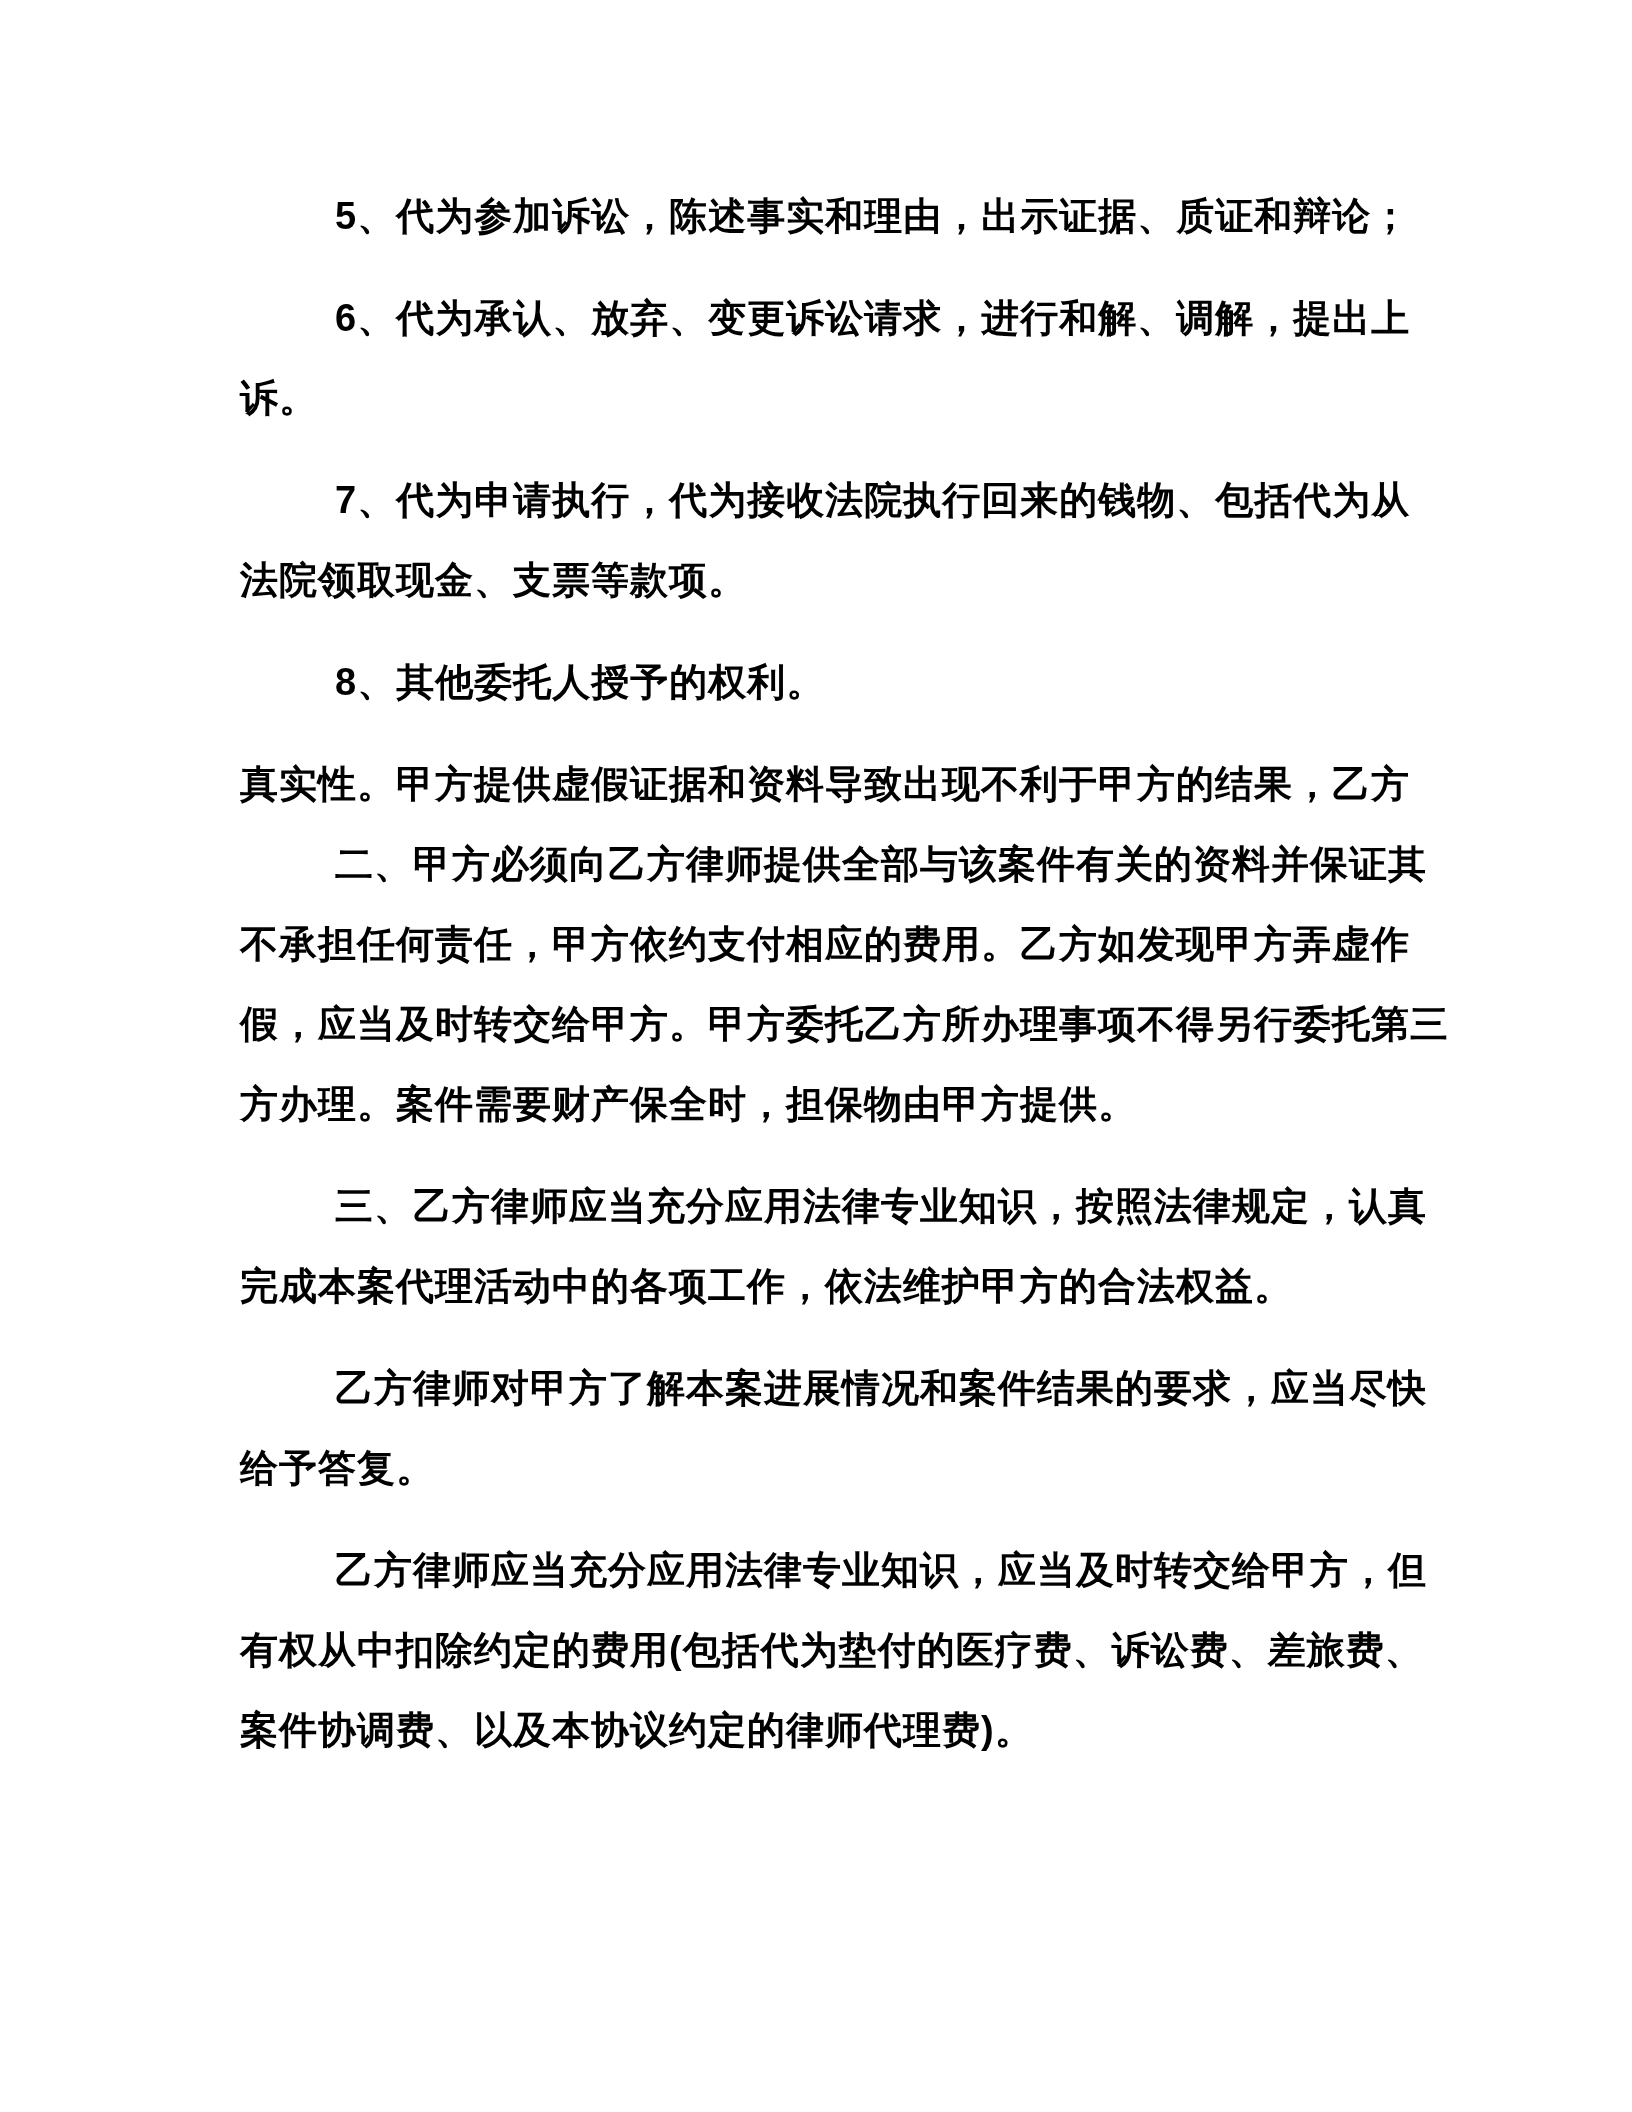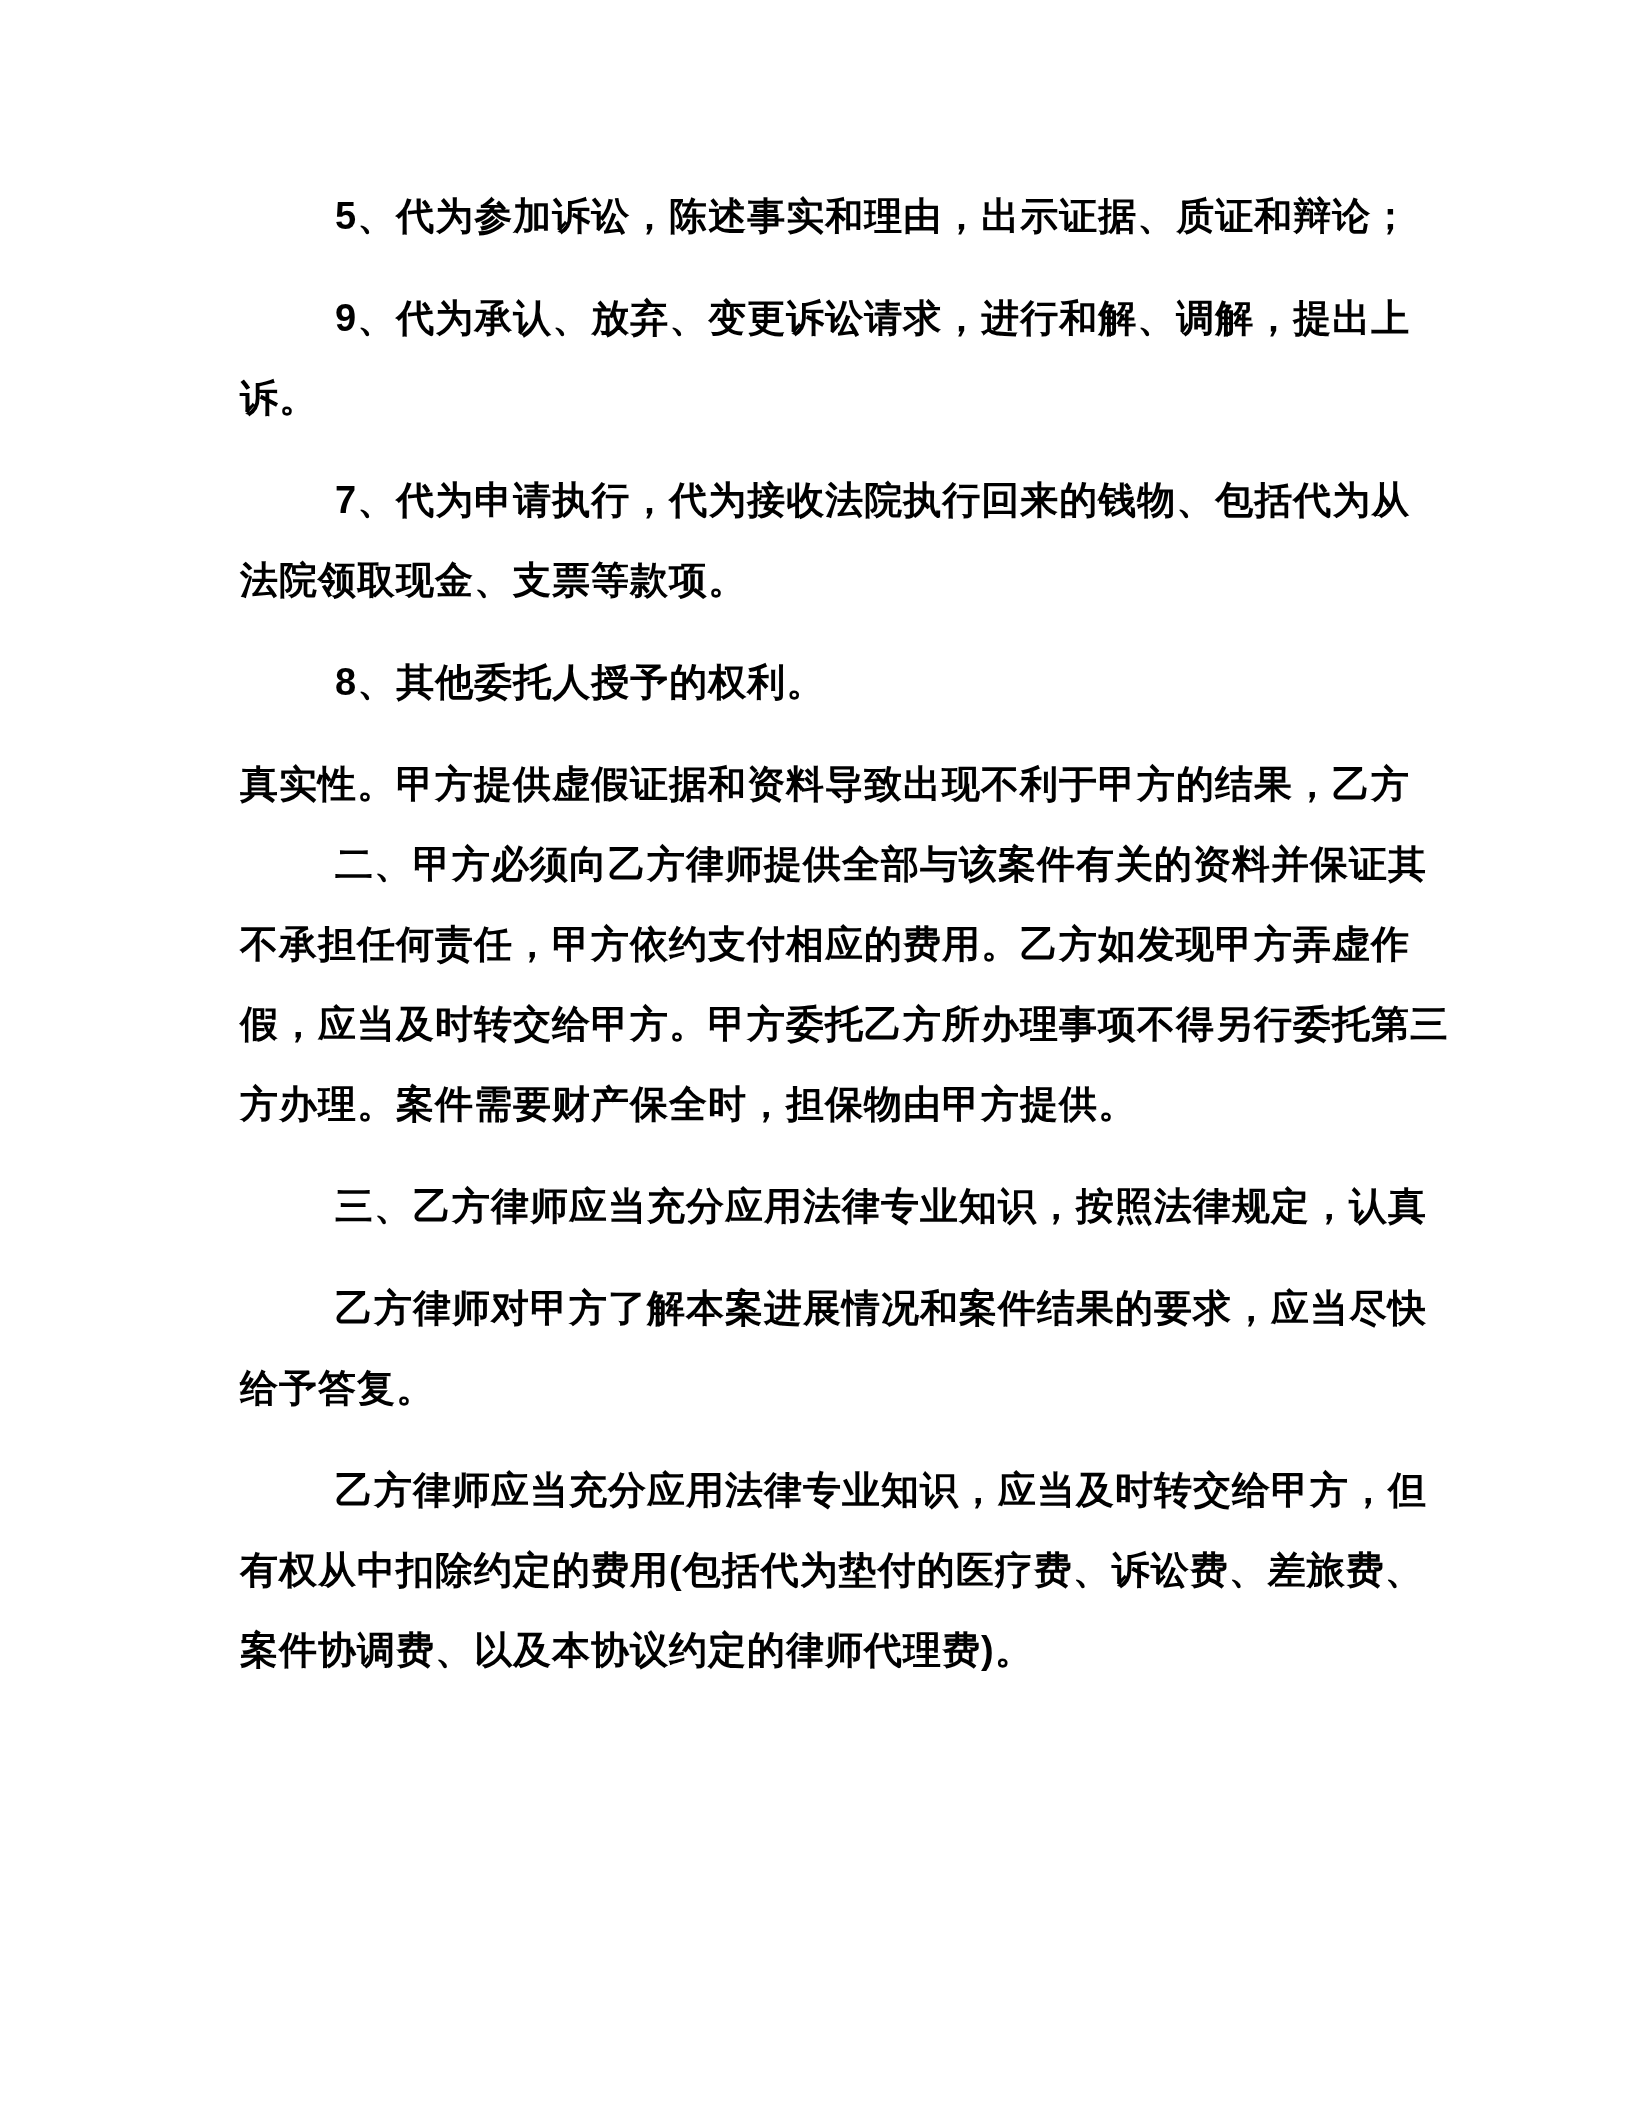--- a/index.html
+++ b/index.html
@@ -39,39 +39,40 @@
 </style>
 </head>
 <body>
 
 <div class="page">
   <div class="doc-body">
       <div class="paragraph">
         <div class="line first">5、代为参加诉讼，陈述事实和理由，出示证据、质证和辩论；</div>
       </div>
       <div class="paragraph">
-        <div class="line first">9、代为承认、放弃、变更诉讼请求，进行和解、调解，提出上</div>
+        <div class="line first">6、代为承认、放弃、变更诉讼请求，进行和解、调解，提出上</div>
         <div class="line">诉。</div>
       </div>
       <div class="paragraph">
         <div class="line first">7、代为申请执行，代为接收法院执行回来的钱物、包括代为从</div>
         <div class="line">法院领取现金、支票等款项。</div>
       </div>
       <div class="paragraph">
         <div class="line first">8、其他委托人授予的权利。</div>
       </div>
       <div class="paragraph">
         <div class="line">真实性。甲方提供虚假证据和资料导致出现不利于甲方的结果，乙方</div>
         <div class="line first">二、甲方必须向乙方律师提供全部与该案件有关的资料并保证其</div>
         <div class="line">不承担任何责任，甲方依约支付相应的费用。乙方如发现甲方弄虚作</div>
         <div class="line">假，应当及时转交给甲方。甲方委托乙方所办理事项不得另行委托第三</div>
         <div class="line">方办理。案件需要财产保全时，担保物由甲方提供。</div>
       </div>
       <div class="paragraph">
         <div class="line first">三、乙方律师应当充分应用法律专业知识，按照法律规定，认真</div>
+        <div class="line">完成本案代理活动中的各项工作，依法维护甲方的合法权益。</div>
       </div>
       <div class="paragraph">
         <div class="line first">乙方律师对甲方了解本案进展情况和案件结果的要求，应当尽快</div>
         <div class="line">给予答复。</div>
       </div>
       <div class="paragraph">
         <div class="line first">乙方律师应当充分应用法律专业知识，应当及时转交给甲方，但</div>
         <div class="line">有权从中扣除约定的费用(包括代为垫付的医疗费、诉讼费、差旅费、</div>
         <div class="line">案件协调费、以及本协议约定的律师代理费)。</div>
       </div>

